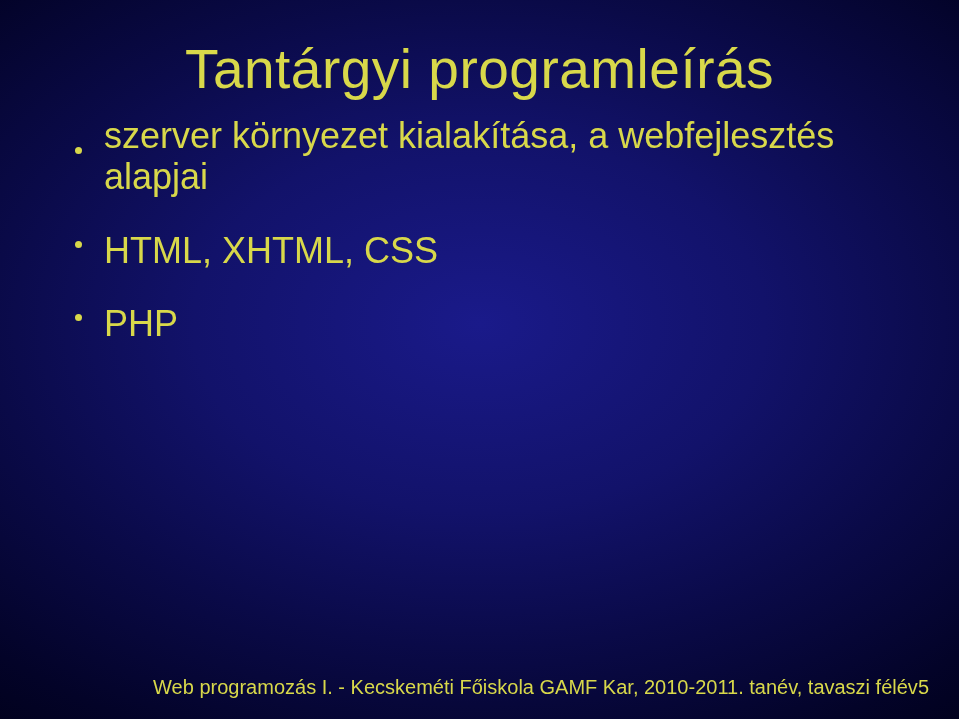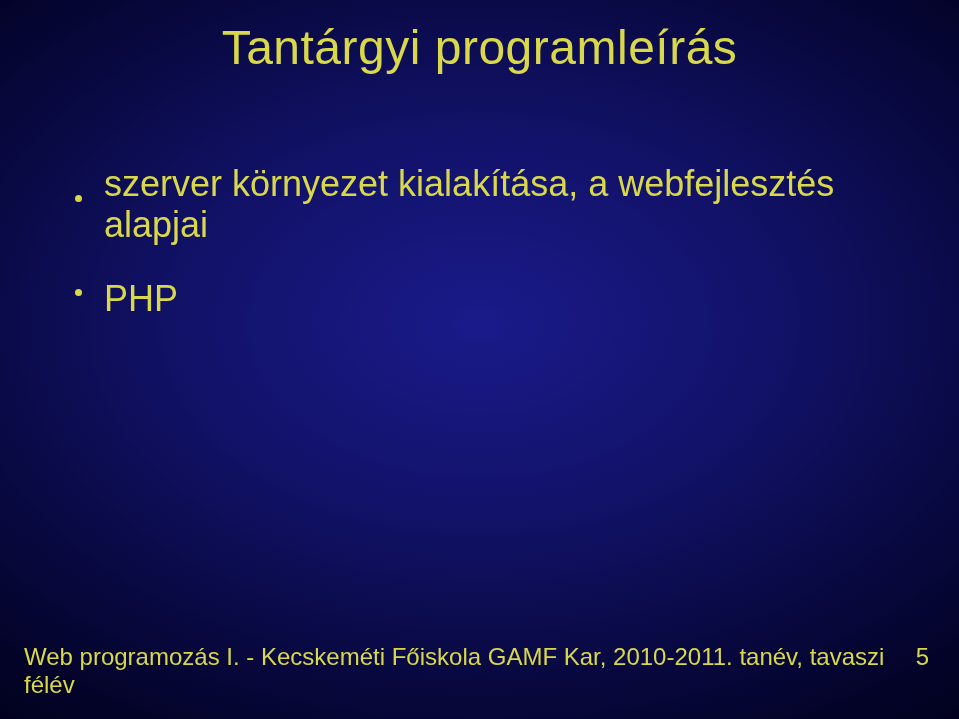--- a/index.html
+++ b/index.html
@@ -13,34 +13,33 @@
     width: 959px;
     height: 719px;
     background: radial-gradient(ellipse 85% 75% at 50% 45%, #1a1a8a 0%, #12126a 35%, #0a0a48 60%, #030328 85%, #000018 100%);
     position: relative;
     font-family: "Trebuchet MS", "Lucida Sans", Verdana, sans-serif;
     color: #d8d84a;
     box-sizing: border-box;
   }
   .title {
     position: absolute;
-    top: 20px;
+    top: 37px;
     left: 0;
     width: 100%;
     text-align: center;
-    font-size: 48px;
+    font-size: 55px;
     font-weight: 400;
     letter-spacing: 0.5px;
   }
   .body {
     position: absolute;
     top: 115px;
     left: 75px;
     right: 60px;
-    margin-top: 48px;
   }
   .bullet {
     display: flex;
     align-items: baseline;
     font-size: 36px;
     line-height: 1.15;
     margin-bottom: 32px;
     font-weight: 400;
   }
   .bullet .dot {
@@ -53,45 +52,49 @@
     position: relative;
     top: -6px;
     align-self: center;
   }
   .bullet .text {
     flex: 1 1 auto;
   }
   .footer {
     position: absolute;
     bottom: 20px;
-    left: 24px;
+    left: 3px;
     right: 30px;
     display: flex;
     justify-content: flex-end;
     align-items: baseline;
-    font-size: 24px;
+    font-size: 20px;
     font-weight: 400;
   }
   .footer .ftext { }
   .footer .pagenum { }
 </style>
 </head>
 <body>
 
 <div class="slide">
 
   <div class="title">Tantárgyi programleírás</div>
 
   <div class="body">
     <div class="bullet">
       <span class="dot"></span>
       <span class="text">szerver környezet kialakítása, a webfejlesztés alapjai</span>
     </div>
     <div class="bullet">
       <span class="dot"></span>
+      <span class="text">HTML, XHTML, CSS</span>
+    </div>
+    <div class="bullet">
+      <span class="dot"></span>
       <span class="text">PHP</span>
     </div>
   </div>
 
   <div class="footer">
     <span class="ftext">Web programozás I. - Kecskeméti Főiskola GAMF Kar, 2010-2011. tanév, tavaszi félév</span>
     <span class="pagenum">5</span>
   </div>
 
 </div>

